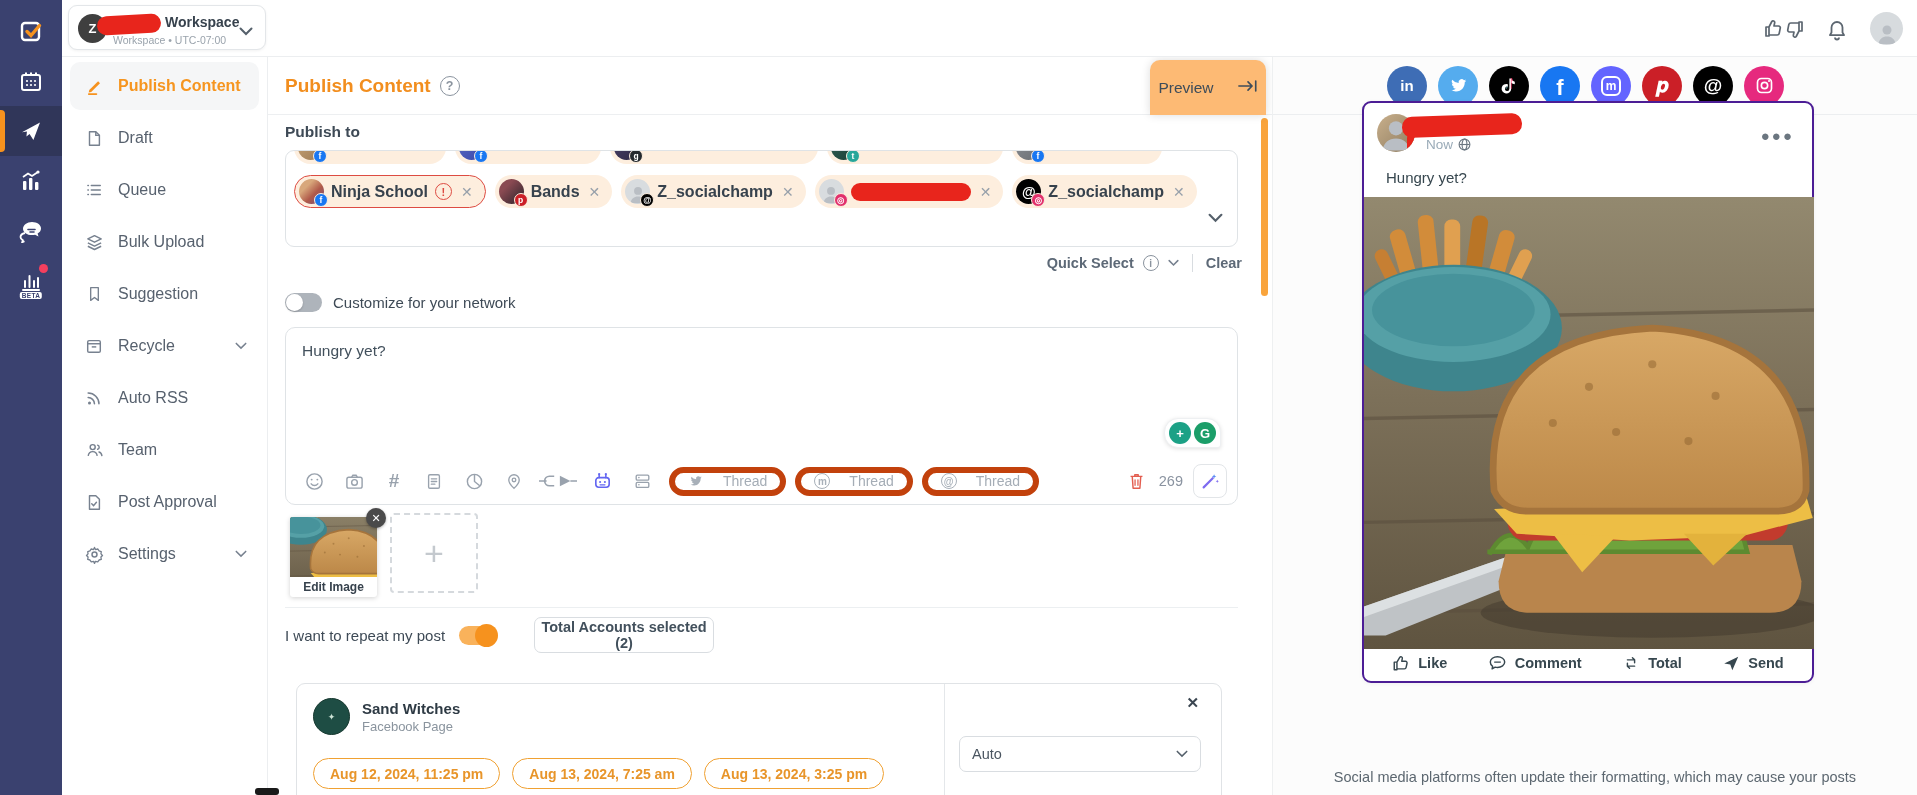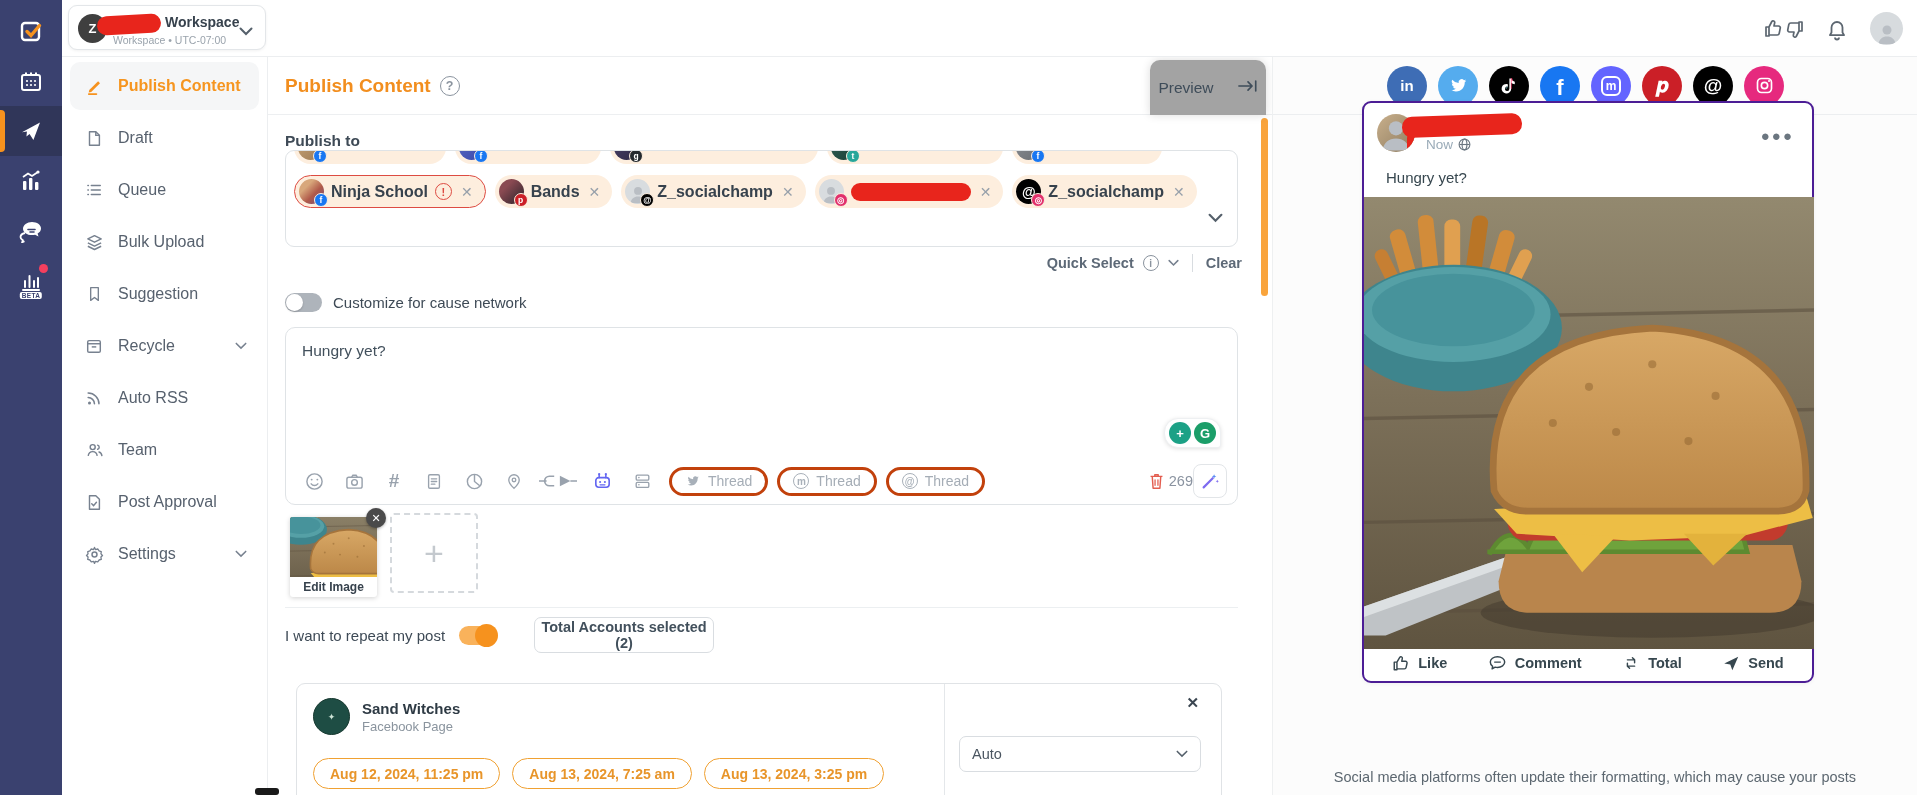--- a/index.html
+++ b/index.html
@@ -36,24 +36,24 @@
   .menu-item.active { background:#F5F6F7; color:#F6951F; font-weight:bold; }
   .menu-item.active .mi-icon { color:#F6921E; }
   .menu-item .mi-chev { margin-left:auto; color:#77818F; display:flex; }
   .sb-scrollbit { position:absolute; right:-12px; bottom:0; width:24px; height:7px; background:#1A1A1A; border-radius:3px; z-index:40; }
 
   
   .main { position:absolute; left:268px; top:57px; width:1004px; height:738px; background:#fff; overflow:hidden; }
   .titlebar { position:absolute; left:0; top:0; right:0; height:58px; border-bottom:1px solid #EDEFF1; background:#fff; }
   .page-title { position:absolute; left:17px; top:18px; font-size:19px; font-weight:bold; color:#F28E1E; display:flex; align-items:center; gap:9px; }
   .help-circ { width:20px; height:20px; border:1.6px solid #8A939E; border-radius:50%; color:#8A939E; font-size:12.5px; font-weight:bold; display:flex; align-items:center; justify-content:center; }
-  .preview-tab { position:absolute; right:6px; top:3px; width:116px; height:55px; background:#a3a3a3; border-radius:10px 10px 0 0; box-shadow:0 0 10px rgba(0,0,0,.14); display:flex; align-items:center; justify-content:center; gap:24px; font-size:15.5px; color:#3E4C59; cursor:pointer; z-index:5; }
+  .preview-tab { position:absolute; right:6px; top:3px; width:116px; height:55px; background:#fdba74; border-radius:10px 10px 0 0; box-shadow:0 0 10px rgba(0,0,0,.14); display:flex; align-items:center; justify-content:center; gap:24px; font-size:15.5px; color:#3E4C59; cursor:pointer; z-index:5; }
   .orange-scroll { position:absolute; right:4px; top:61px; width:7px; height:178px; background:#F9A43C; border-radius:4px; cursor:pointer; }
 
-  .publish-label { position:absolute; left:17px; top:75px; font-size:15.5px; font-weight:bold; color:#3E4A56; }
+  .publish-label { position:absolute; left:17px; top:66px; font-size:15.5px; font-weight:bold; color:#3E4A56; }
   .pubbox { position:absolute; left:17px; top:93px; width:953px; height:97px; border:1px solid #DFE3E6; border-radius:9px; overflow:hidden; background:#fff; }
   .chiprow { display:flex; gap:9px; padding:0 8px; }
   .chiprow.partial { margin-top:-20px; }
   .chiprow.full { margin-top:11px; }
   .chip { height:33px; background:#FDEEDE; border-radius:17px; display:flex; align-items:center; padding:0 10px 0 4px; gap:7px; cursor:pointer; flex:none; }
   .chip.warn { border:1.6px solid #DD4B42; }
   .chip-av { position:relative; width:25px; height:25px; border-radius:50%; flex:none; }
   .chip-av .badge { position:absolute; right:-4px; bottom:-3px; width:14px; height:14px; border-radius:50%; display:flex; align-items:center; justify-content:center; color:#fff; font-size:8.5px; font-weight:bold; border:1.5px solid #FDEEDE; }
   .chip-name { font-size:16px; font-weight:bold; color:#37424D; white-space:nowrap; }
   .chip-x { color:#97A0AA; font-size:14px; cursor:pointer; padding:0 2px; }
@@ -72,22 +72,22 @@
   .tgl.off::after { content:""; position:absolute; left:1px; top:1px; width:17px; height:17px; background:#fff; border-radius:50%; box-shadow:0 1px 2px rgba(0,0,0,.2); }
   .tgl.on { background:#F9B25B; }
   .tgl.on::after { content:""; position:absolute; right:-2px; top:-2px; width:23px; height:23px; background:#F6921E; border-radius:50%; }
 
   .composer { position:absolute; left:17px; top:270px; width:953px; height:178px; border:1px solid #DFE3E6; border-radius:10px; background:#fff; }
   .comp-text { position:absolute; left:16px; top:14px; right:70px; font-size:15.5px; color:#42505C; min-height:60px; cursor:text; }
   .grammarly { position:absolute; right:16px; bottom:56px; height:30px; background:#fff; border:1px solid #EEF0F2; border-radius:14px 14px 3px 14px; box-shadow:0 1px 4px rgba(0,0,0,.12); display:flex; align-items:center; padding:0 4px; gap:3px; }
   .gram-b { width:22px; height:22px; border-radius:50%; color:#fff; font-size:13px; font-weight:bold; display:flex; align-items:center; justify-content:center; }
   .toolbar { position:absolute; left:10px; right:10px; bottom:0; height:46px; display:flex; align-items:center; gap:4px; }
   .tb-ic { width:36px; height:36px; display:flex; align-items:center; justify-content:center; color:#99A2AD; cursor:pointer; flex:none; }
-  .thread-pill { height:29px; border:3px solid #c2410c; border-radius:15px; display:flex; align-items:center; gap:7px; padding:0 13px; color:#A5ADB6; font-size:14px; cursor:pointer; margin-left:5px; flex:none; }
-  .tb-right { margin-left:auto; display:flex; align-items:center; }
+  .thread-pill { height:29px; border:6px solid #c2410c; border-radius:15px; display:flex; align-items:center; gap:19px; padding:0 13px; color:#A5ADB6; font-size:14px; cursor:pointer; margin-left:5px; flex:none; }
+  .tb-right { margin-left:auto; display:flex; align-items:center; gap:10px; }
   .char-count { font-size:14.5px; color:#8A93A0; }
   .wand-btn { width:34px; height:34px; border:1px solid #E2E5E8; border-radius:8px; display:flex; align-items:center; justify-content:center; cursor:pointer; background:#fff; }
 
   .media-sec { position:absolute; left:17px; top:448px; width:953px; height:103px; border-bottom:1px solid #ECEFF1; }
   .thumb { position:absolute; left:5px; top:12px; width:87px; height:80px; background:#fff; box-shadow:0 1px 5px rgba(0,0,0,.18); border-radius:3px; cursor:pointer; }
   .thumb-img { width:87px; height:60px; overflow:hidden; border-radius:3px 3px 0 0; }
   .thumb-label { height:20px; display:flex; align-items:center; justify-content:center; font-size:12px; font-weight:bold; color:#37424D; }
   .thumb-x { position:absolute; right:-9px; top:-9px; width:20px; height:20px; background:#4A4A4A; color:#fff; border-radius:50%; font-size:11px; display:flex; align-items:center; justify-content:center; cursor:pointer; box-shadow:0 1px 3px rgba(0,0,0,.3); }
   .add-box { position:absolute; left:105px; top:8px; width:88px; height:80px; border:2px dashed #D5D9DD; border-radius:4px; display:flex; align-items:center; justify-content:center; color:#C4C9CE; font-size:34px; font-weight:300; cursor:pointer; }
 
@@ -522,21 +522,21 @@
         <svg width="11" height="8" viewBox="0 0 14 9">
           <path d="M1.5 1.5l5.5 5.5 5.5-5.5" fill="none" stroke="currentColor" stroke-width="2" stroke-linecap="round"></path>
         </svg>
       </span>
     <span class="qs-div"></span>
     <span class="qs-clear">Clear</span>
   </div>
 
   <div class="toggle-row">
     <span class="tgl off"></span>
-    <span>Customize for cause network</span>
+    <span>Customize for your network</span>
   </div>
 
   <div class="composer">
     <div class="comp-text">Hungry yet?</div>
     <div class="grammarly">
       <span class="gram-b" style="background:#1CA186">+</span>
       <span class="gram-b" style="background:#1B9E69">G</span>
     </div>
     <div class="toolbar">
       <span class="tb-ic">

